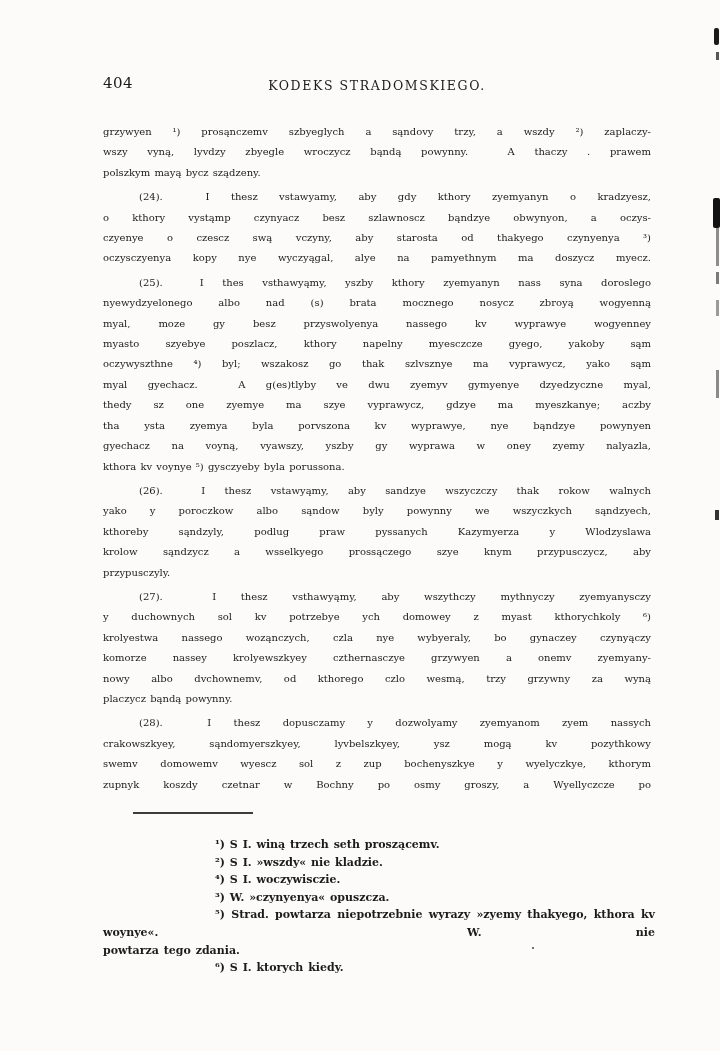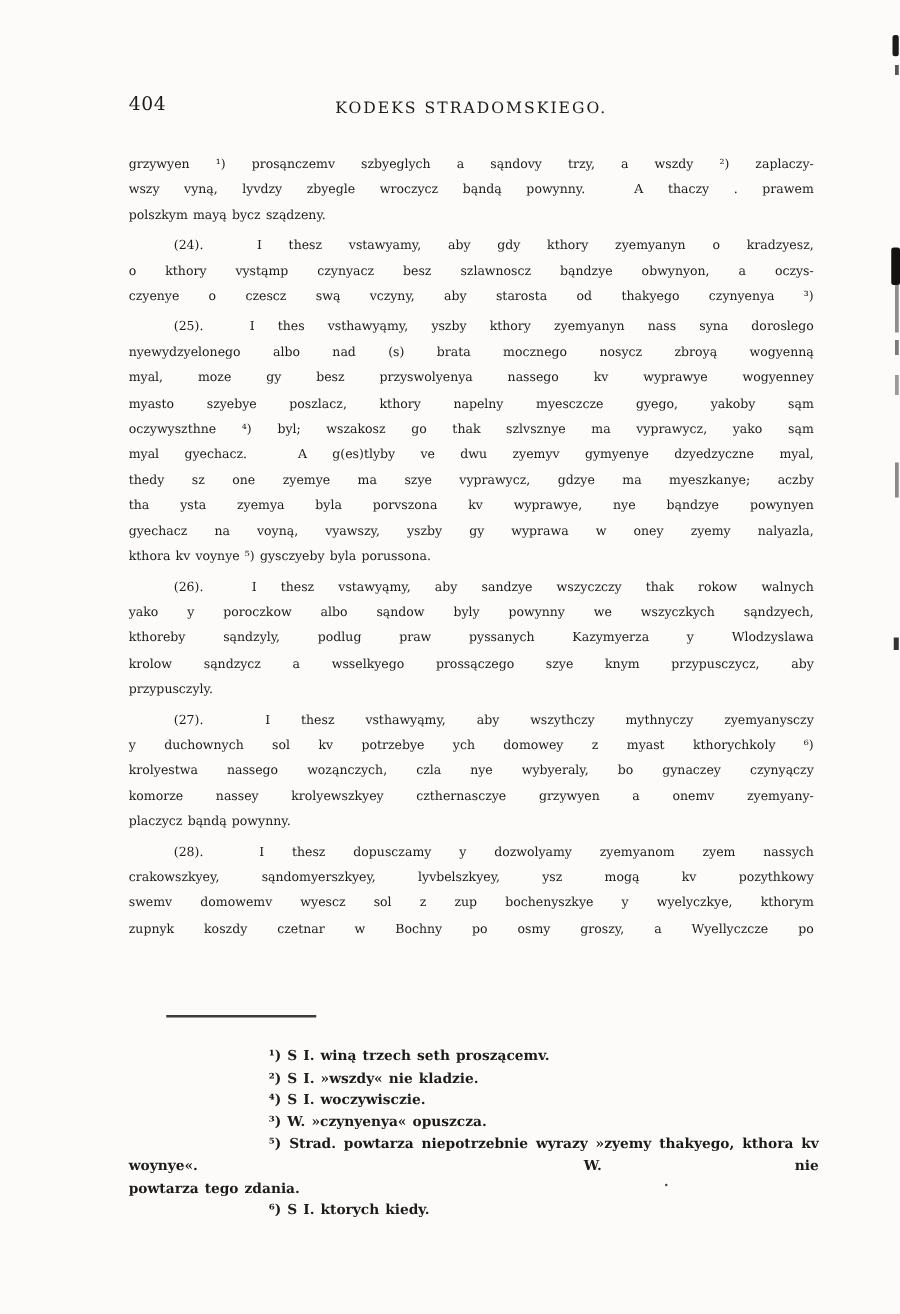--- a/index.html
+++ b/index.html
@@ -47,20 +47,21 @@
 <div class="body-text">
     <div class="para">
       <div class="line">grzywyen ¹) prosąnczemv szbyeglych a sąndovy trzy, a wszdy ²) zaplaczy-</div>
       <div class="line">wszy vyną, lyvdzy zbyegle wroczycz bąndą powynny.  A thaczy . prawem</div>
       <div class="line last">polszkym mayą bycz sządzeny.</div>
     </div>
     <div class="para">
       <div class="line indent">(24).  I thesz vstawyamy, aby gdy kthory zyemyanyn o kradzyesz,</div>
       <div class="line">o kthory vystąmp czynyacz besz szlawnoscz bąndzye obwynyon, a oczys-</div>
       <div class="line">czyenye o czescz swą vczyny, aby starosta od thakyego czynyenya ³)</div>
+      <div class="line">oczysczyenya kopy nye wyczyągal, alye na pamyethnym ma doszycz myecz.</div>
     </div>
     <div class="para">
       <div class="line indent">(25).  I thes vsthawyąmy, yszby kthory zyemyanyn nass syna doroslego</div>
       <div class="line">nyewydzyelonego albo nad (s) brata mocznego nosycz zbroyą wogyenną</div>
       <div class="line">myal, moze gy besz przyswolyenya nassego kv wyprawye wogyenney</div>
       <div class="line">myasto szyebye poszlacz, kthory napelny myesczcze gyego, yakoby sąm</div>
       <div class="line">oczywyszthne ⁴) byl; wszakosz go thak szlvsznye ma vyprawycz, yako sąm</div>
       <div class="line">myal gyechacz.  A g(es)tlyby ve dwu zyemyv gymyenye dzyedzyczne myal,</div>
       <div class="line">thedy sz one zyemye ma szye vyprawycz, gdzye ma myeszkanye; aczby</div>
       <div class="line">tha ysta zyemya byla porvszona kv wyprawye, nye bąndzye powynyen</div>
@@ -72,20 +73,21 @@
       <div class="line">yako y poroczkow albo sąndow byly powynny we wszyczkych sąndzyech,</div>
       <div class="line">kthoreby sąndzyly, podlug praw pyssanych Kazymyerza y Wlodzyslawa</div>
       <div class="line">krolow sąndzycz a wsselkyego prossączego szye knym przypusczycz, aby</div>
       <div class="line last">przypusczyly.</div>
     </div>
     <div class="para">
       <div class="line indent">(27).  I thesz vsthawyąmy, aby wszythczy mythnyczy zyemyanysczy</div>
       <div class="line">y duchownych sol kv potrzebye ych domowey z myast kthorychkoly ⁶)</div>
       <div class="line">krolyestwa nassego woząnczych, czla nye wybyeraly, bo gynaczey czynyączy</div>
       <div class="line">komorze nassey krolyewszkyey czthernasczye grzywyen a onemv zyemyany-</div>
+      <div class="line">nowy albo dvchownemv, od kthorego czlo wesmą, trzy grzywny za wyną</div>
       <div class="line last">placzycz bąndą powynny.</div>
     </div>
     <div class="para">
       <div class="line indent">(28).  I thesz dopusczamy y dozwolyamy zyemyanom zyem nassych</div>
       <div class="line">crakowszkyey, sąndomyerszkyey, lyvbelszkyey, ysz mogą kv pozythkowy</div>
       <div class="line">swemv domowemv wyescz sol z zup bochenyszkye y wyelyczkye, kthorym</div>
       <div class="line">zupnyk koszdy czetnar w Bochny po osmy groszy, a Wyellyczcze po</div>
     </div>
   </div>
 

